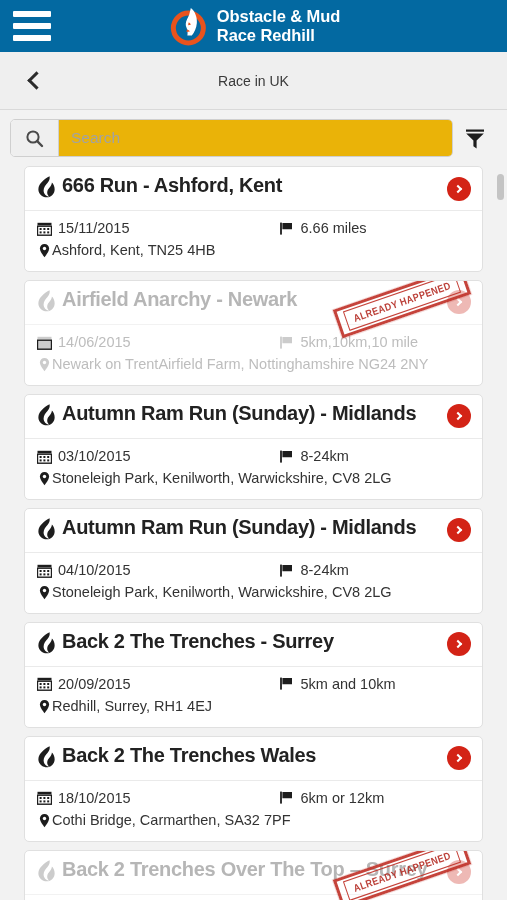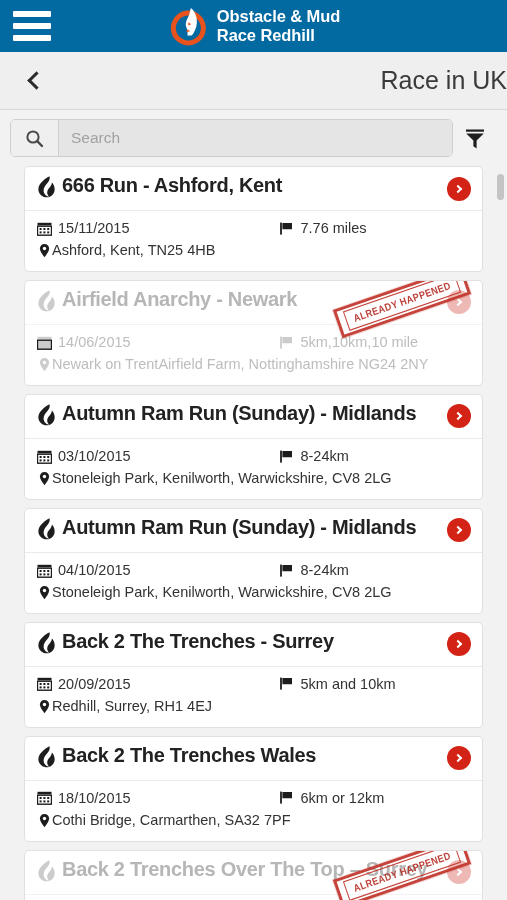--- a/index.html
+++ b/index.html
@@ -98,22 +98,22 @@
   .chev-left {
     width: 13px;
     height: 13px;
     border-left: 3.5px solid #2b2b2b;
     border-bottom: 3.5px solid #2b2b2b;
     transform: rotate(45deg);
     margin-left: 4px;
   }
   .page-title {
     width: 100%;
-    text-align: right;
-    font-size: 25px;
+    text-align: center;
+    font-size: 14px;
     color: #3a3a3a;
     font-weight: normal;
   }
 
   
   .searchrow {
     flex: 0 0 56px;
     height: 56px;
     background: #f2f2f2;
     display: flex;
@@ -141,21 +141,21 @@
     cursor: pointer;
   }
   .search-input {
     flex: 1 1 auto;
     border: 0;
     outline: 0;
     font-size: 15.5px;
     color: #555;
     padding: 0 12px;
     font-family: "Liberation Sans", sans-serif;
-    background: #e5e5e5;
+    background: #eab308;
   }
   .search-input::placeholder { color: #a2a2a2; }
   .filter-btn {
     flex: 0 0 44px;
     height: 38px;
     display: flex;
     align-items: center;
     justify-content: center;
     cursor: pointer;
   }
@@ -379,21 +379,21 @@
           </span>
           <span>15/11/2015</span>
         </span>
         <span class="meta-dist">
           <span class="meta-ico">
             <svg width="15" height="15" viewBox="0 0 15 15" aria-hidden="true">
               <rect x="1.1" y="1.6" width="1.8" height="12" fill="#1d1d1d"></rect>
               <path d="M3.4 2 h9.6 v6.2 h-9.6 z" fill="#1d1d1d"></path>
             </svg>
           </span>
-          <span>7.76 miles</span>
+          <span>6.66 miles</span>
         </span>
       </div>
       <div class="meta-row meta-loc">
         <span class="meta-ico">
           <svg width="15" height="15" viewBox="0 0 15 15" aria-hidden="true">
             <path d="M7.5 1 C4.9 1 2.9 3 2.9 5.6 C2.9 9.1 7.5 14.2 7.5 14.2
                      S12.1 9.1 12.1 5.6 C12.1 3 10.1 1 7.5 1 z" fill="#1d1d1d"></path>
             <circle cx="7.5" cy="5.5" r="1.7" fill="#ffffff"></circle>
           </svg>
         </span>

